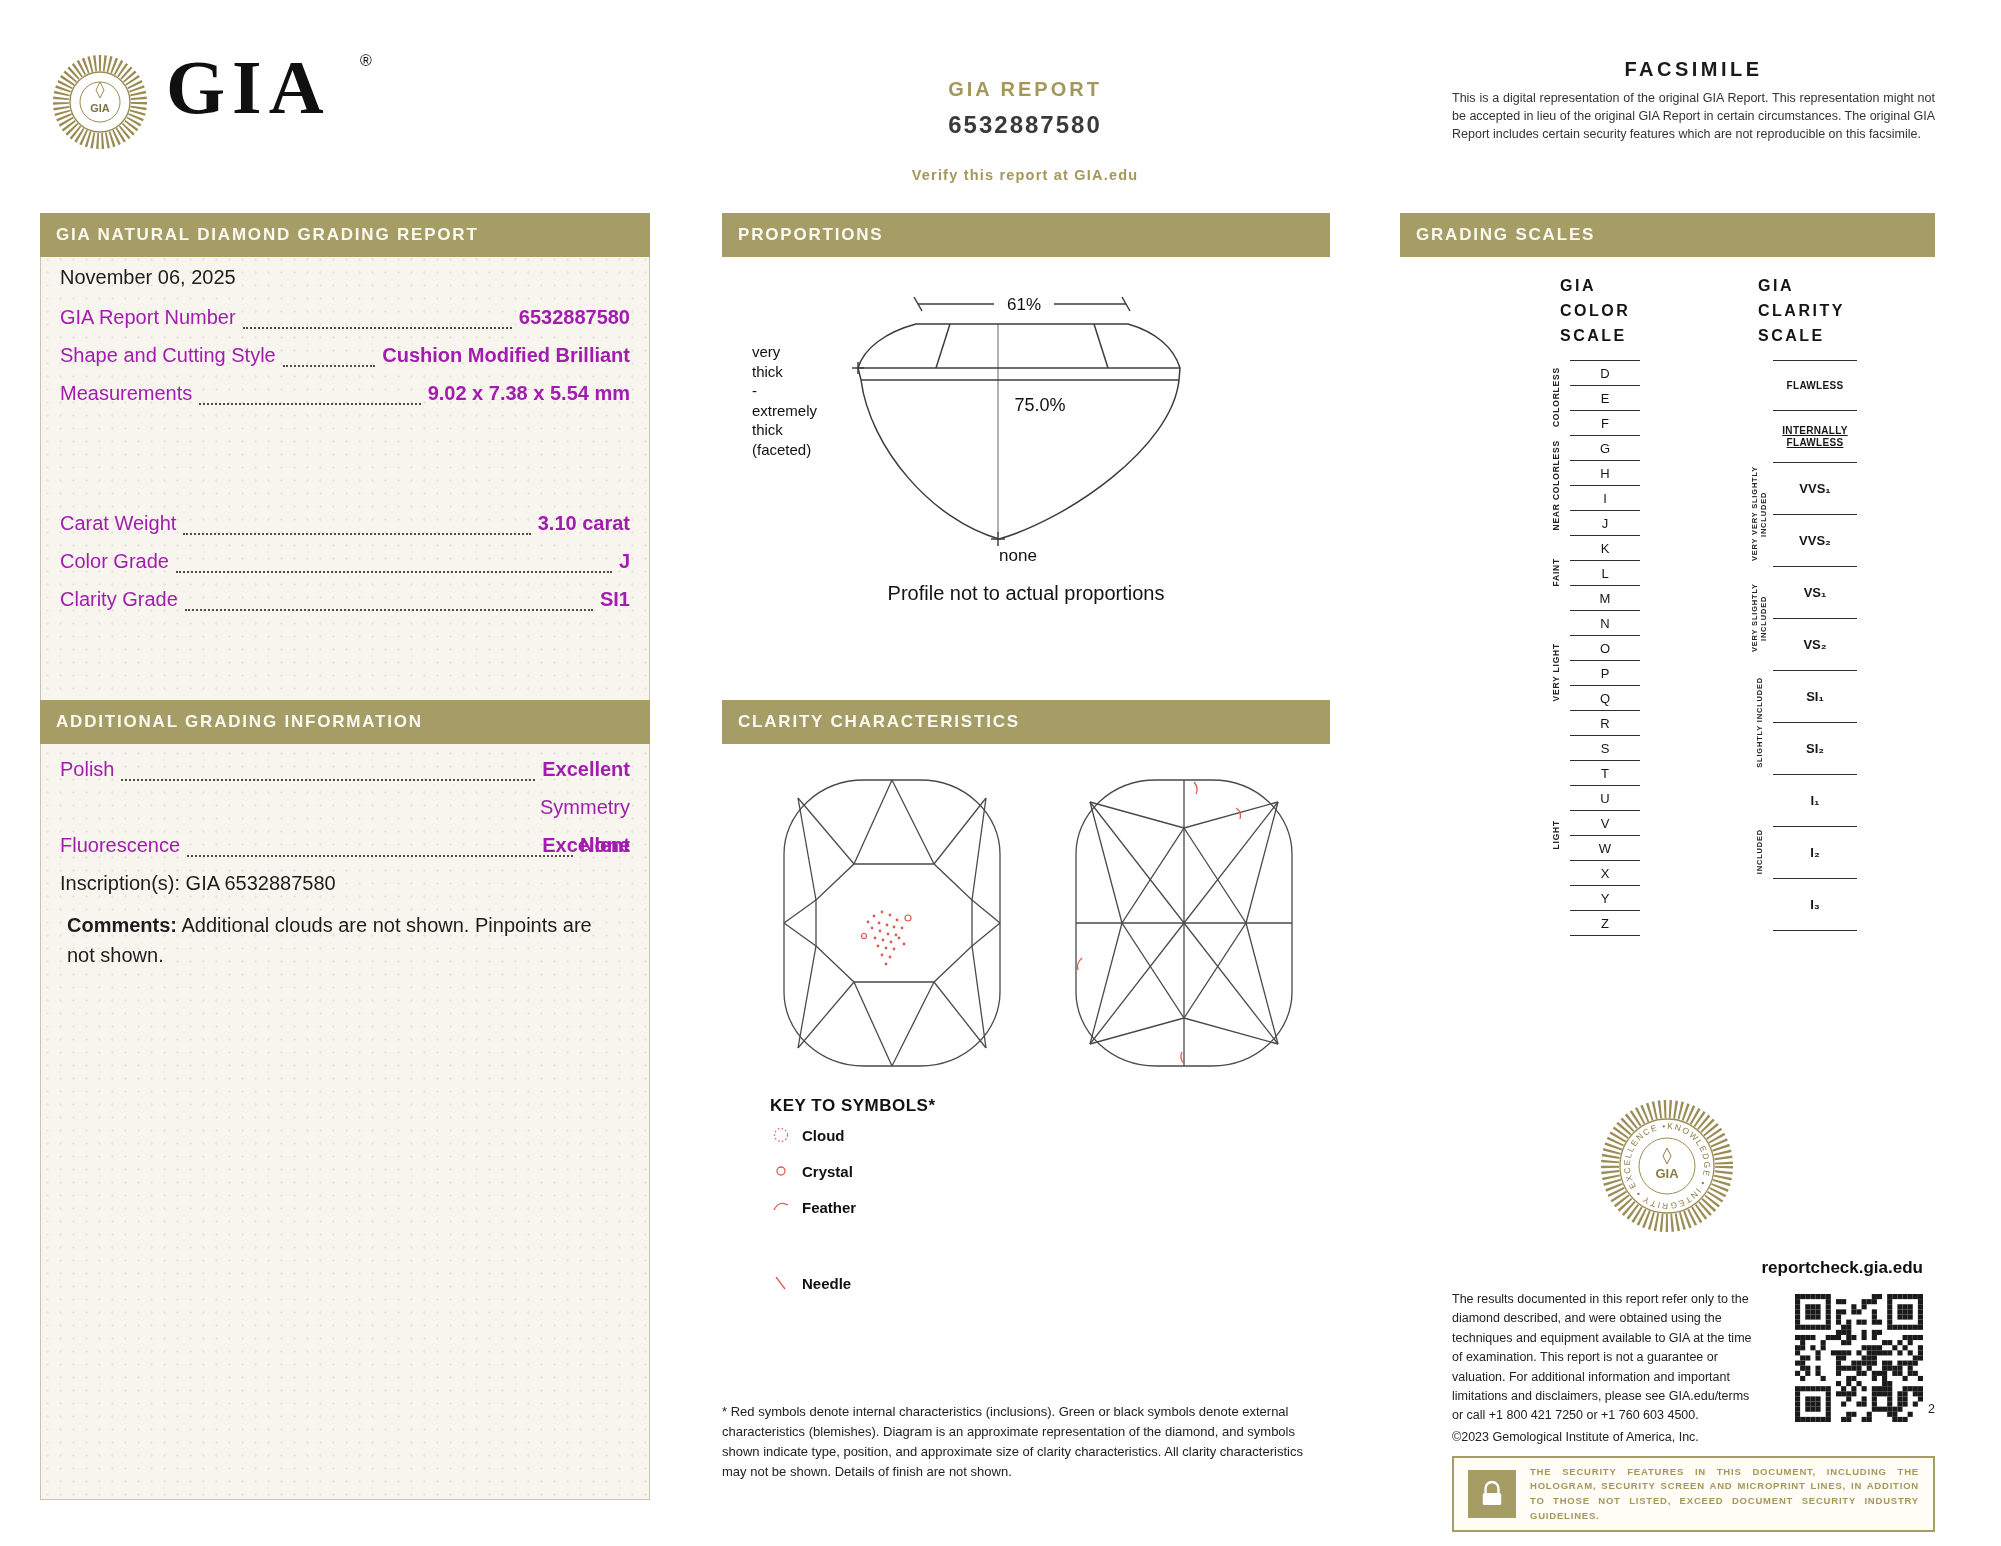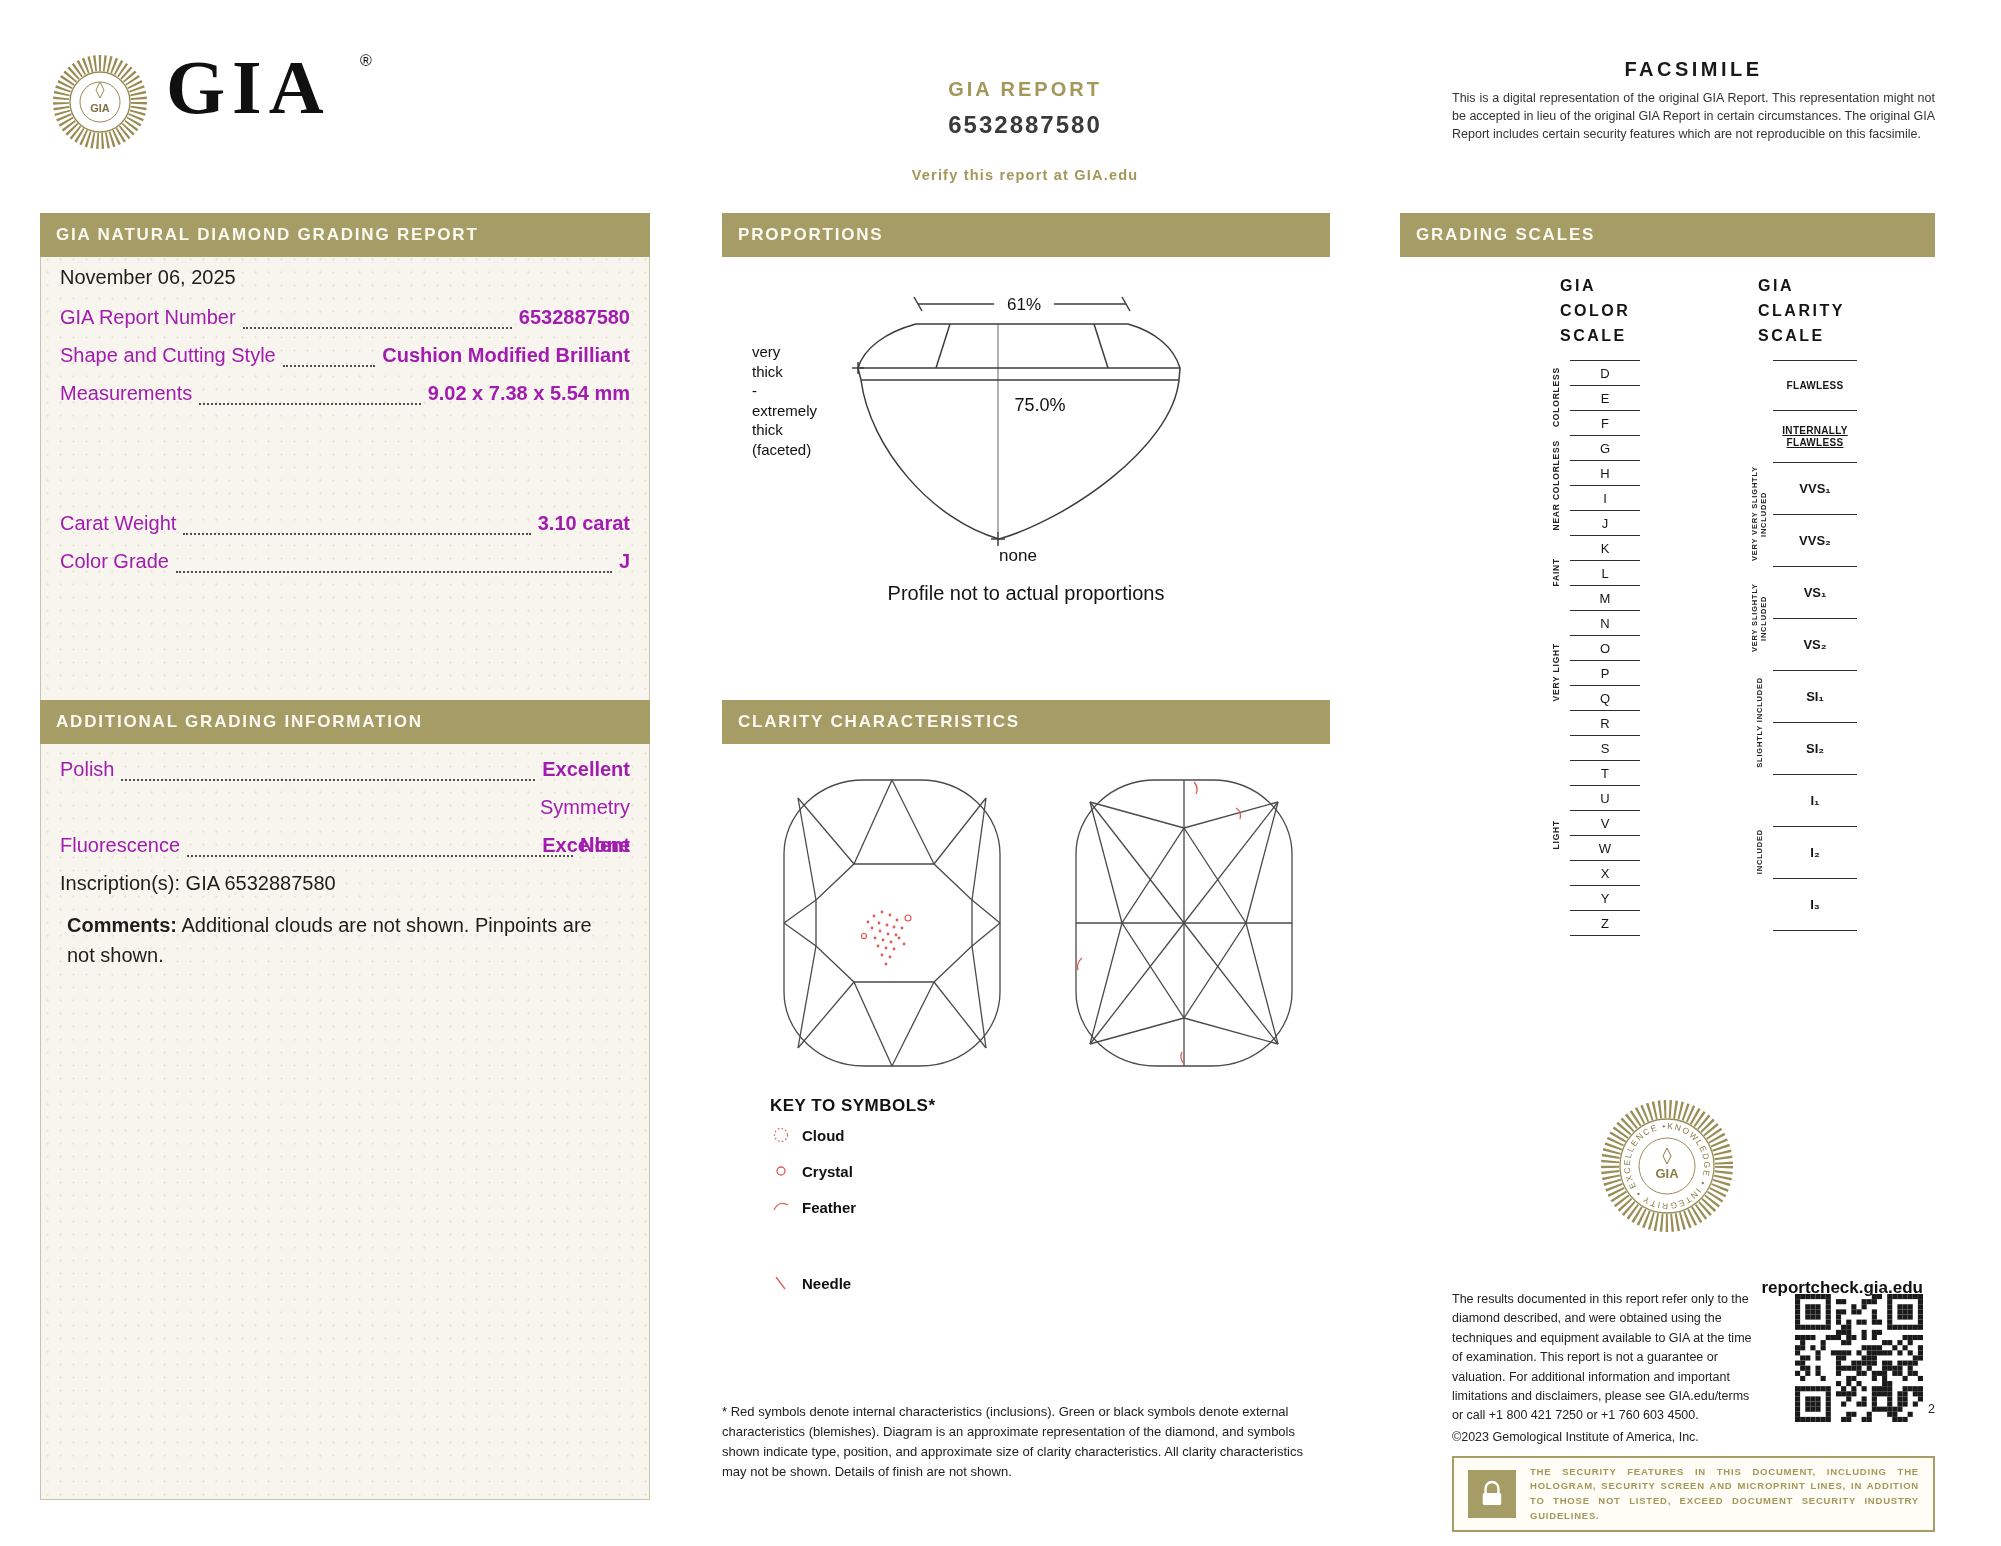--- a/index.html
+++ b/index.html
@@ -66,21 +66,21 @@
   .clarity-cell{border-bottom:1.5px solid #2e2e2e;display:flex;align-items:center;justify-content:center;
                 text-align:center;font-size:13px;font-weight:600;color:#161616;white-space:pre-line;line-height:1.2;}
   .clarity-cell.small{font-size:10px;letter-spacing:0.3px;}
   .vgroup{position:absolute;display:flex;flex-direction:column;}
   .vslot{display:flex;align-items:center;justify-content:center;overflow:hidden;}
   .vtext{writing-mode:vertical-rl;transform:rotate(180deg);font-size:8.5px;font-weight:bold;
          letter-spacing:0.8px;color:#222;text-align:center;line-height:1.2;}
 
   
   .reportcheck{position:absolute;left:1620px;top:1258px;width:303px;text-align:right;
-               font-weight:bold;font-size:17px;color:#101010;cursor:pointer;margin-top:20px;}
+               font-weight:bold;font-size:17px;color:#101010;cursor:pointer;}
   .disclaimer{position:absolute;left:1452px;top:1290px;width:305px;font-size:12.5px;line-height:1.55;color:#222;}
   .copyright{margin-top:2px;}
   .page-num{position:absolute;left:1928px;top:1402px;font-size:12.5px;color:#222;}
   .security-box{position:absolute;left:1452px;top:1456px;width:483px;height:76px;
                 border:2px solid var(--accent-bar);background:#fffdf6;display:flex;align-items:center;
                 padding:0 14px;gap:14px;}
   .lock-square{width:48px;height:48px;background:var(--accent-bar);display:flex;align-items:center;
                justify-content:center;flex:0 0 auto;}
   .security-text{color:var(--accent-text);font-size:9.5px;font-weight:bold;letter-spacing:0.8px;
                  line-height:1.55;text-align:justify;}
@@ -138,20 +138,25 @@
 
   <div class="gr-row" style="top:512px;">
     <span class="lbl">Carat Weight</span>
     <span class="dots"></span>
     <span class="val">3.10 carat</span>
   </div>
   <div class="gr-row" style="top:550px;">
     <span class="lbl">Color Grade</span>
     <span class="dots"></span>
     <span class="val">J</span>
+  </div>
+  <div class="gr-row" style="top:588px;">
+    <span class="lbl">Clarity Grade</span>
+    <span class="dots"></span>
+    <span class="val">SI1</span>
   </div>
 
   <div class="bar" style="left:40px;top:700px;width:610px;">
     <span>ADDITIONAL GRADING INFORMATION</span>
   </div>
 
   <div class="gr-row" style="top:758px;">
     <span class="lbl">Polish</span>
     <span class="dots"></span>
     <span class="val">Excellent</span>

